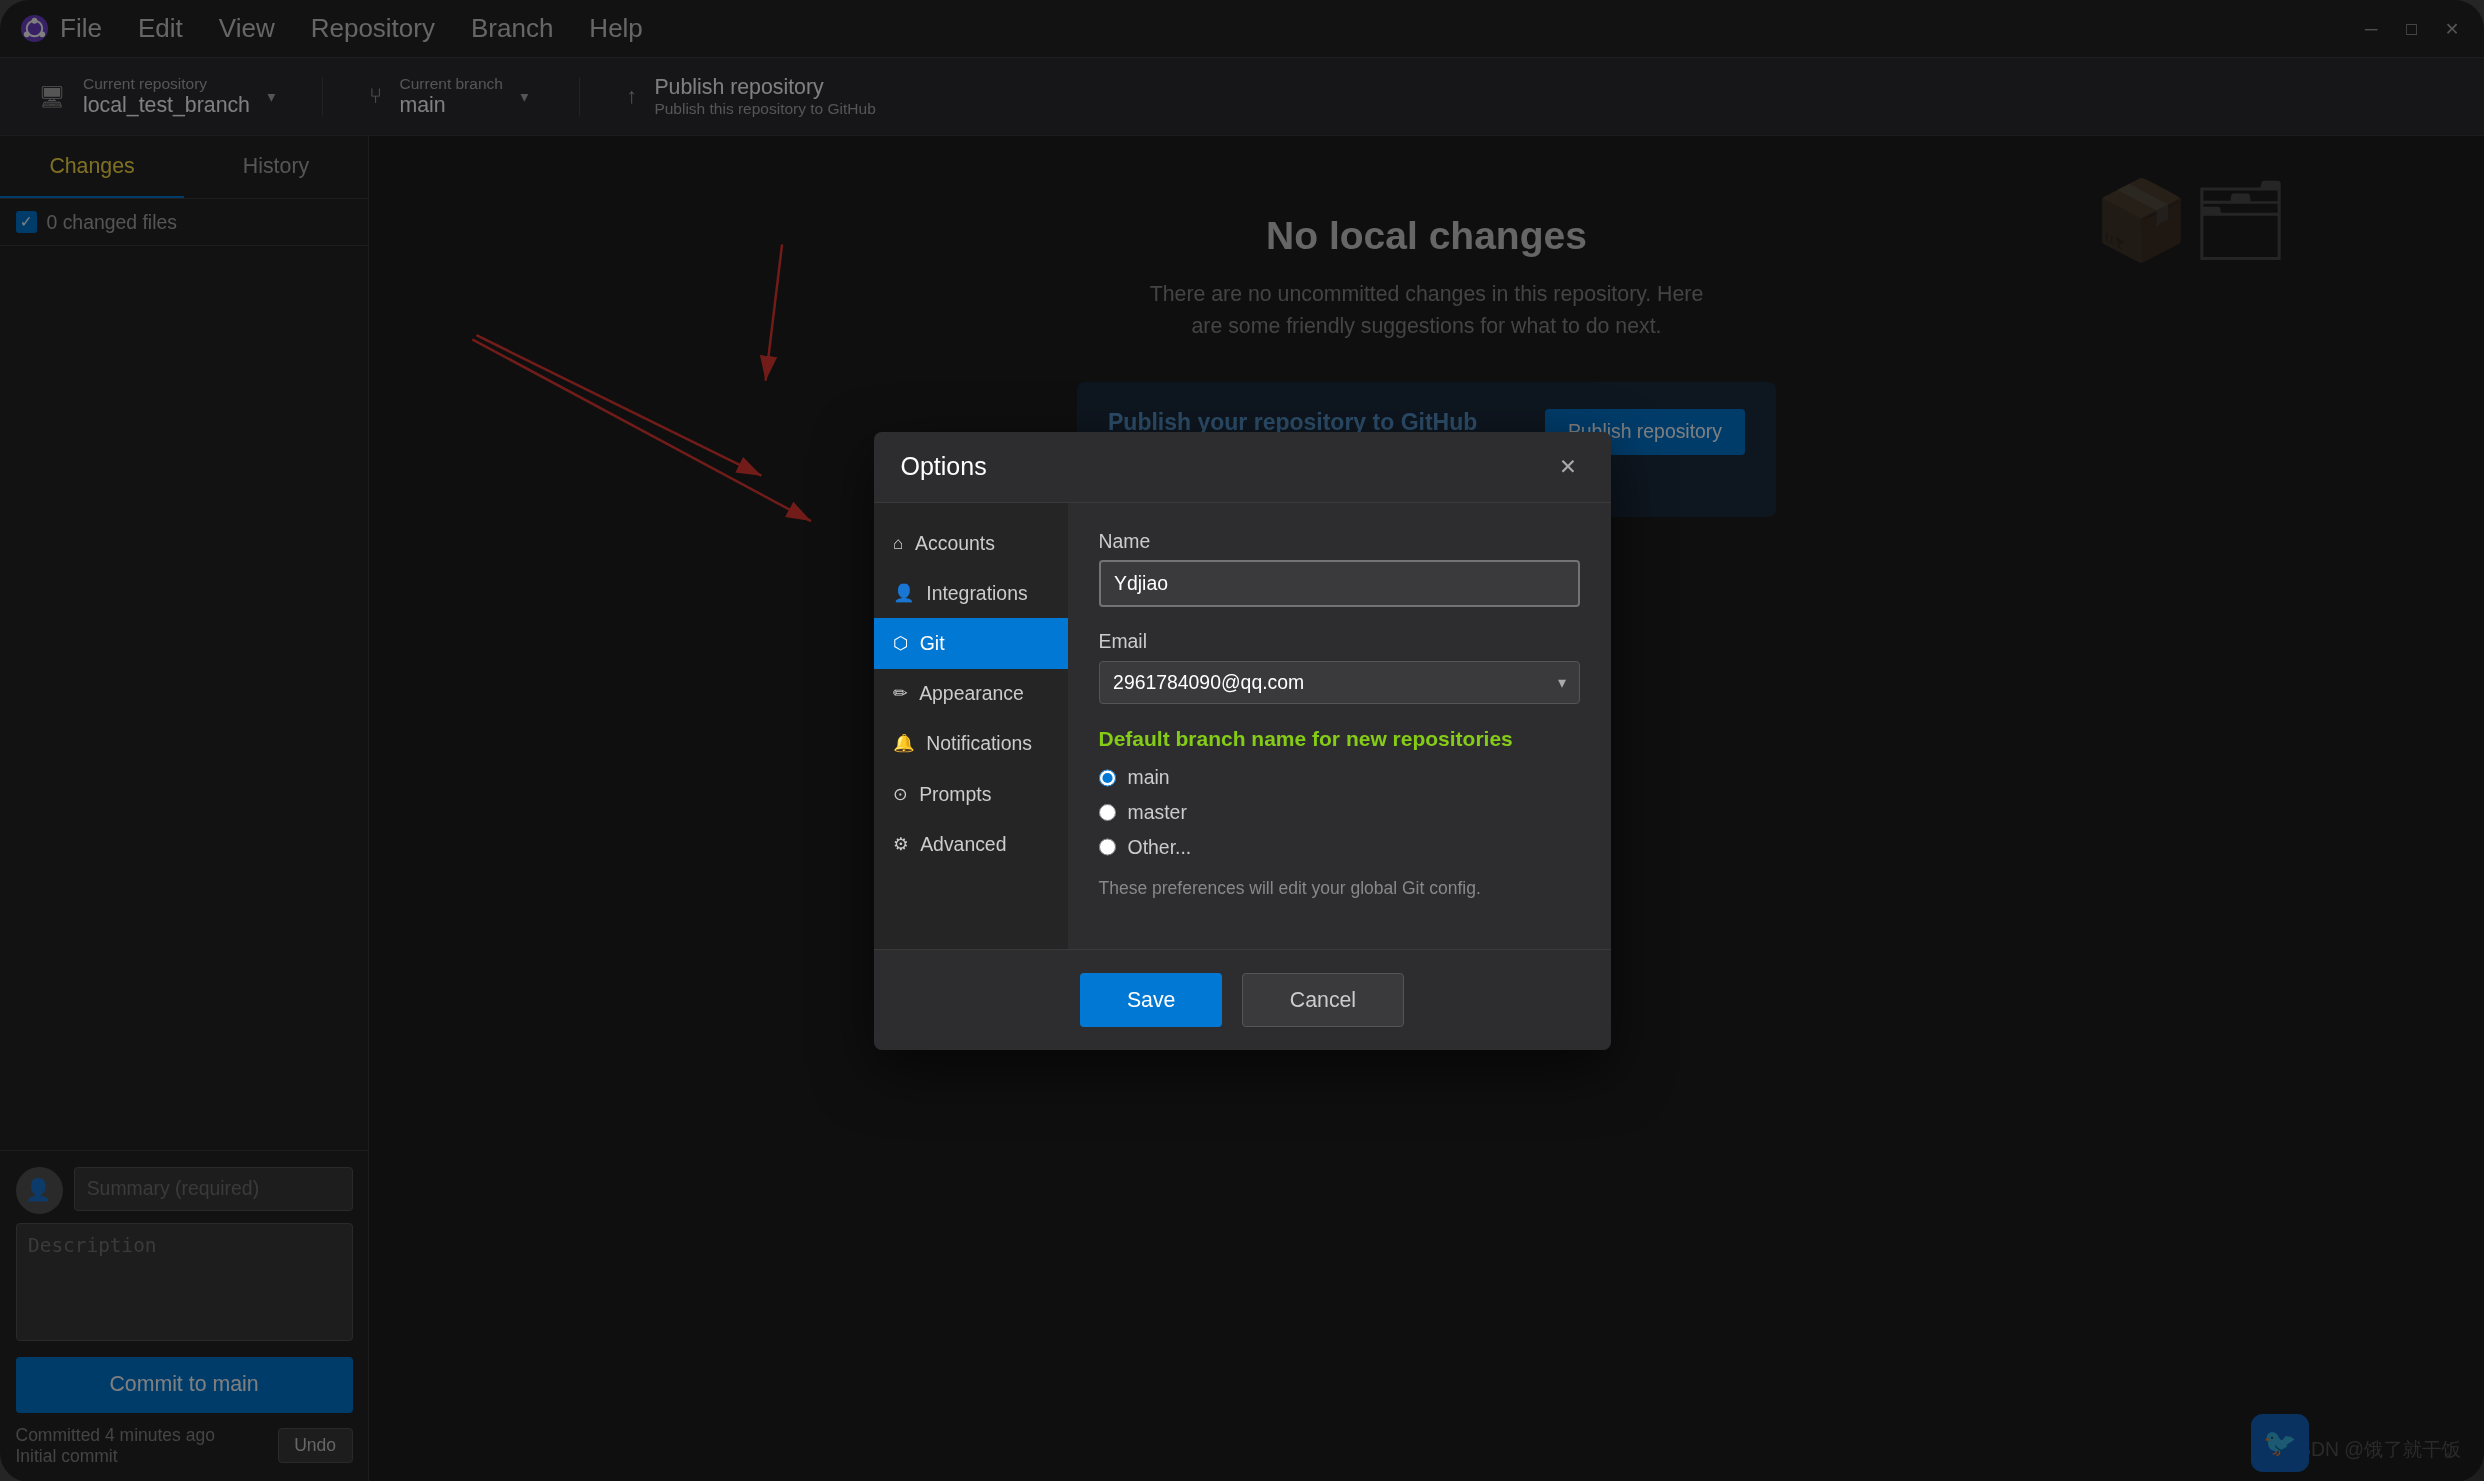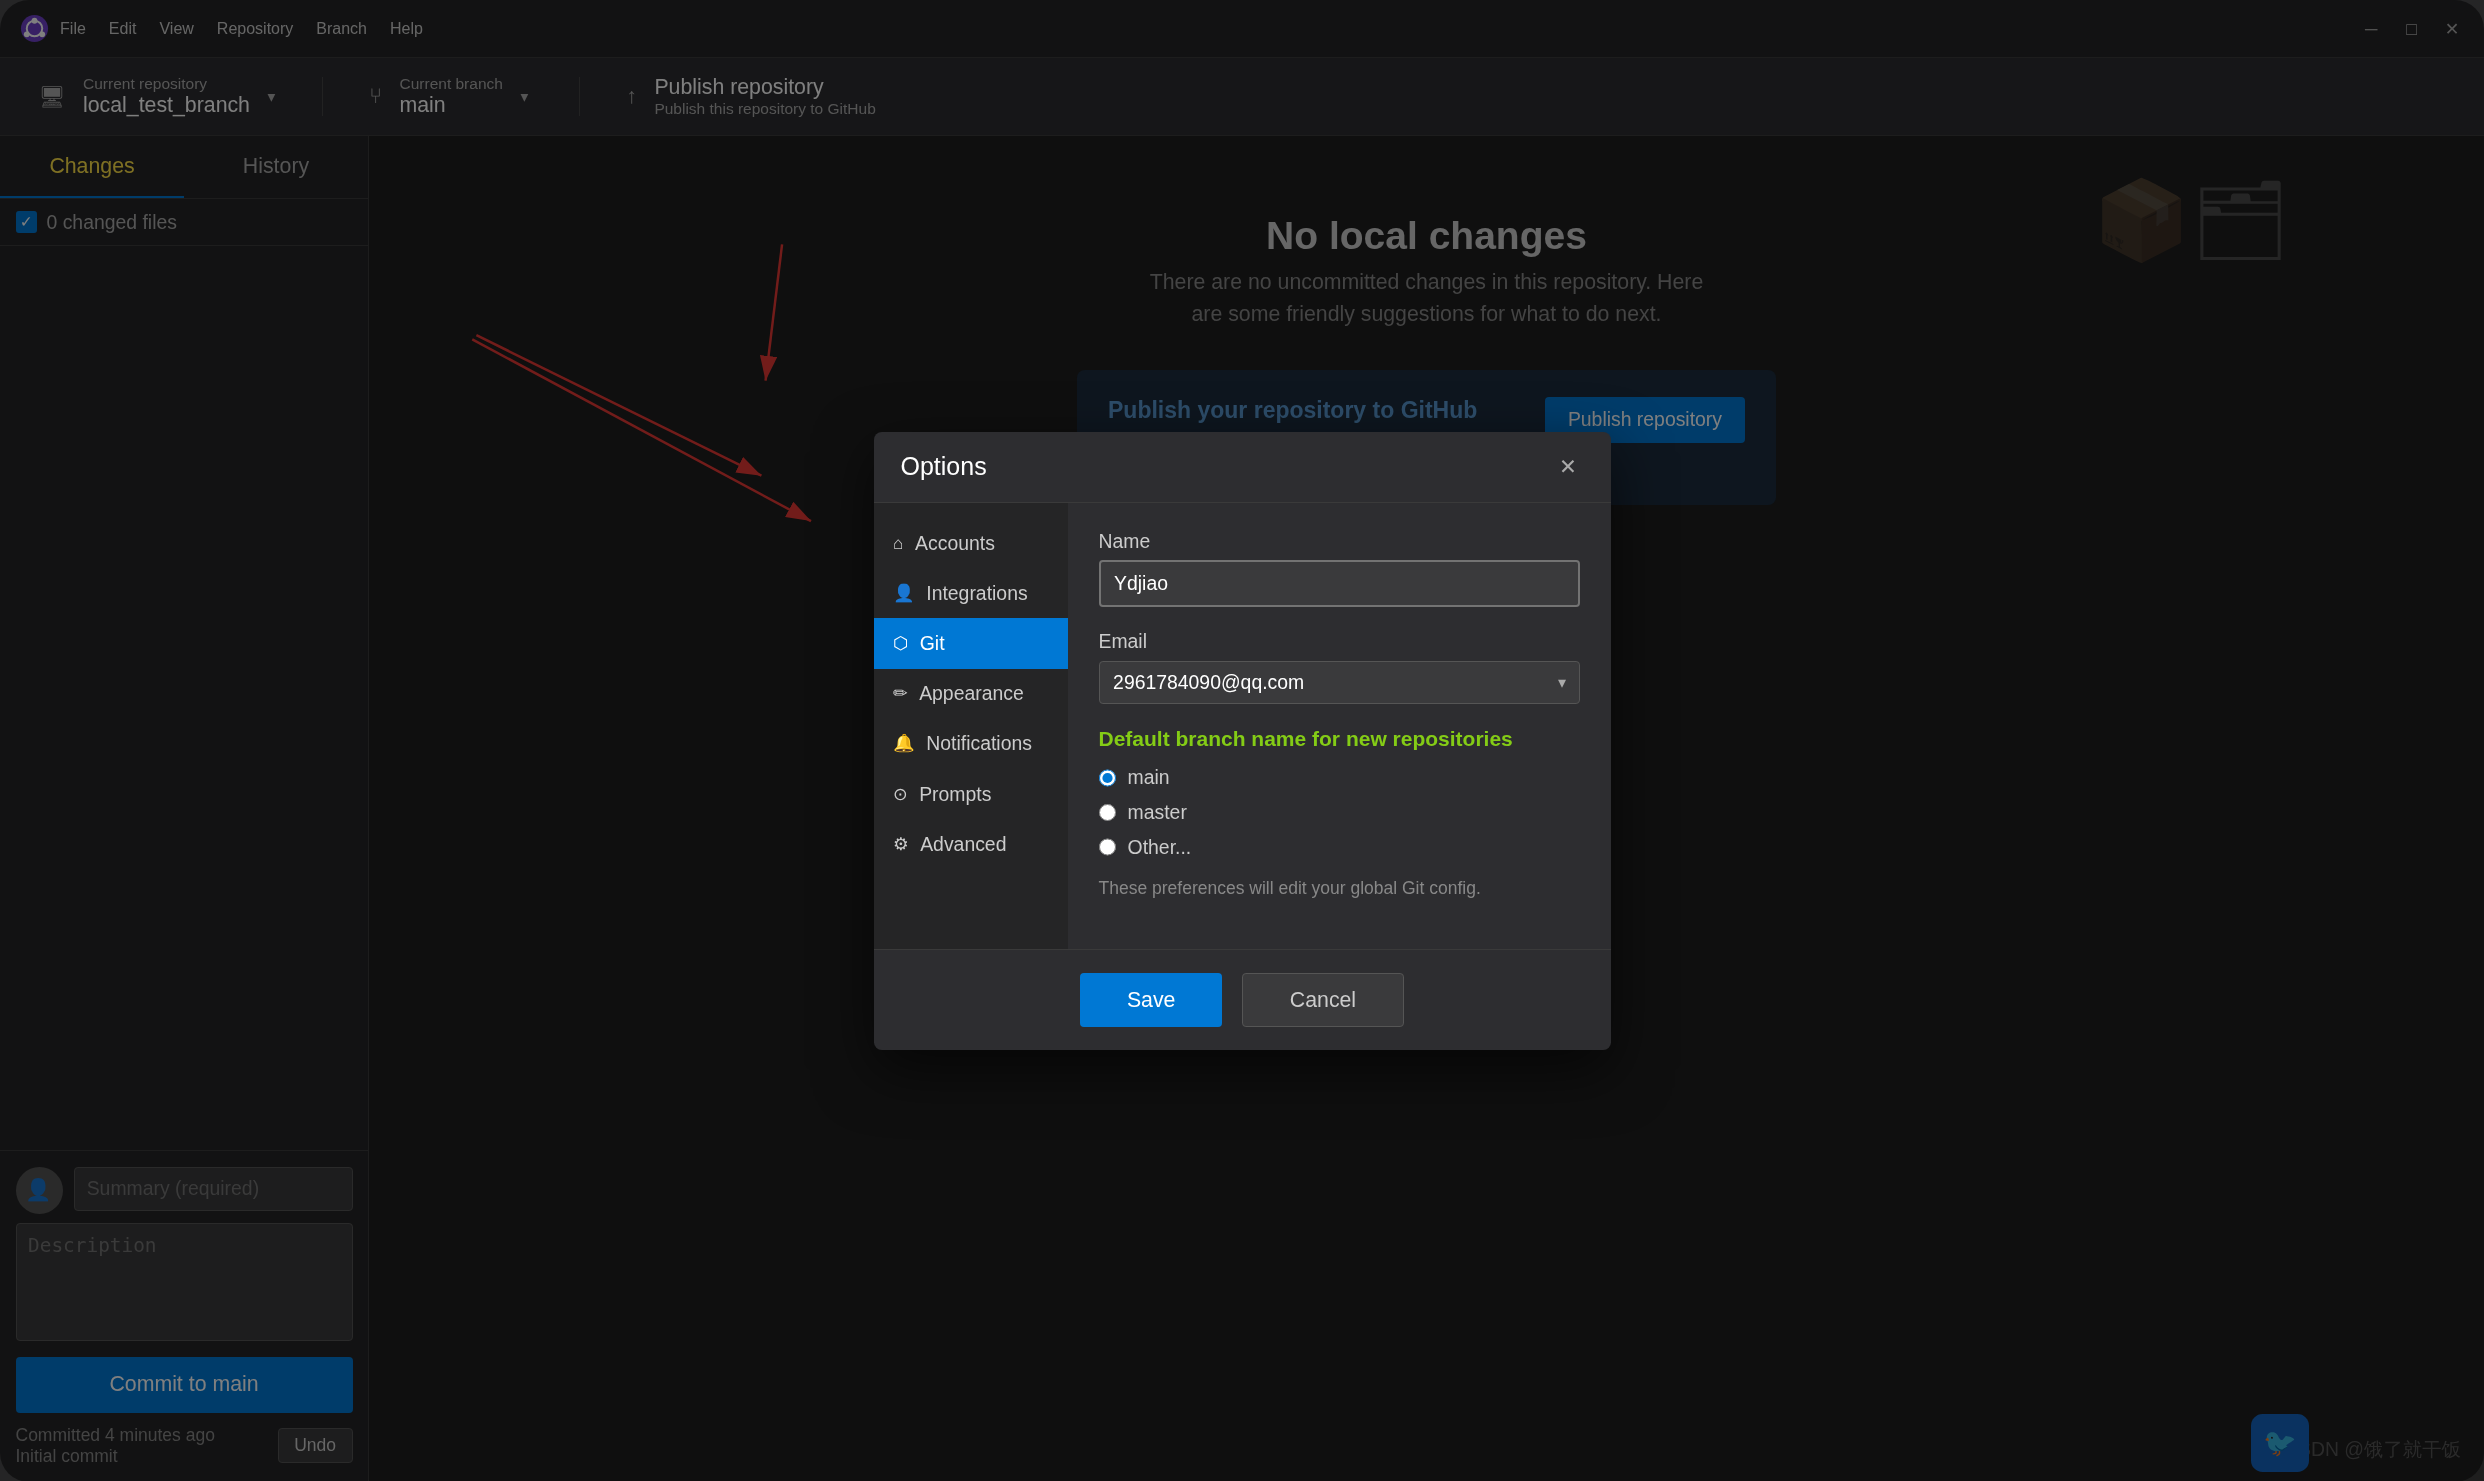--- a/index.html
+++ b/index.html
@@ -23,22 +23,22 @@
       border-bottom: 1px solid #3a3a3a;
       position: relative;
       z-index: 1;
     }
     .titlebar-logo {
       width: 31px; height: 31px;
       margin-right: 9.7px;
     }
     .titlebar-menu {
       display: flex;
-      gap: 23px;
-      font-size: 16px;
+      gap: 36px;
+      font-size: 26px;
       color: #ccc;
     }
     .titlebar-menu span {
       cursor: pointer;
     }
     .window-controls {
       position: absolute;
       right: 19.4px;
       top: 0;
       height: 58px;
@@ -204,21 +204,21 @@
       display: flex;
       flex-direction: column;
       align-items: center;
       justify-content: flex-start;
       padding-top: 78px;
       position: relative;
     }
     .no-changes-title {
       font-size: 39px;
       color: #ccc;
-      margin-bottom: 9px;
+      margin-bottom: 21px;
     }
     .no-changes-sub {
       font-size: 21.3px;
       color: #888;
       text-align: center;
       max-width: 582px;
       line-height: 1.5;
     }
     .publish-banner {
       margin-top: 39px;

